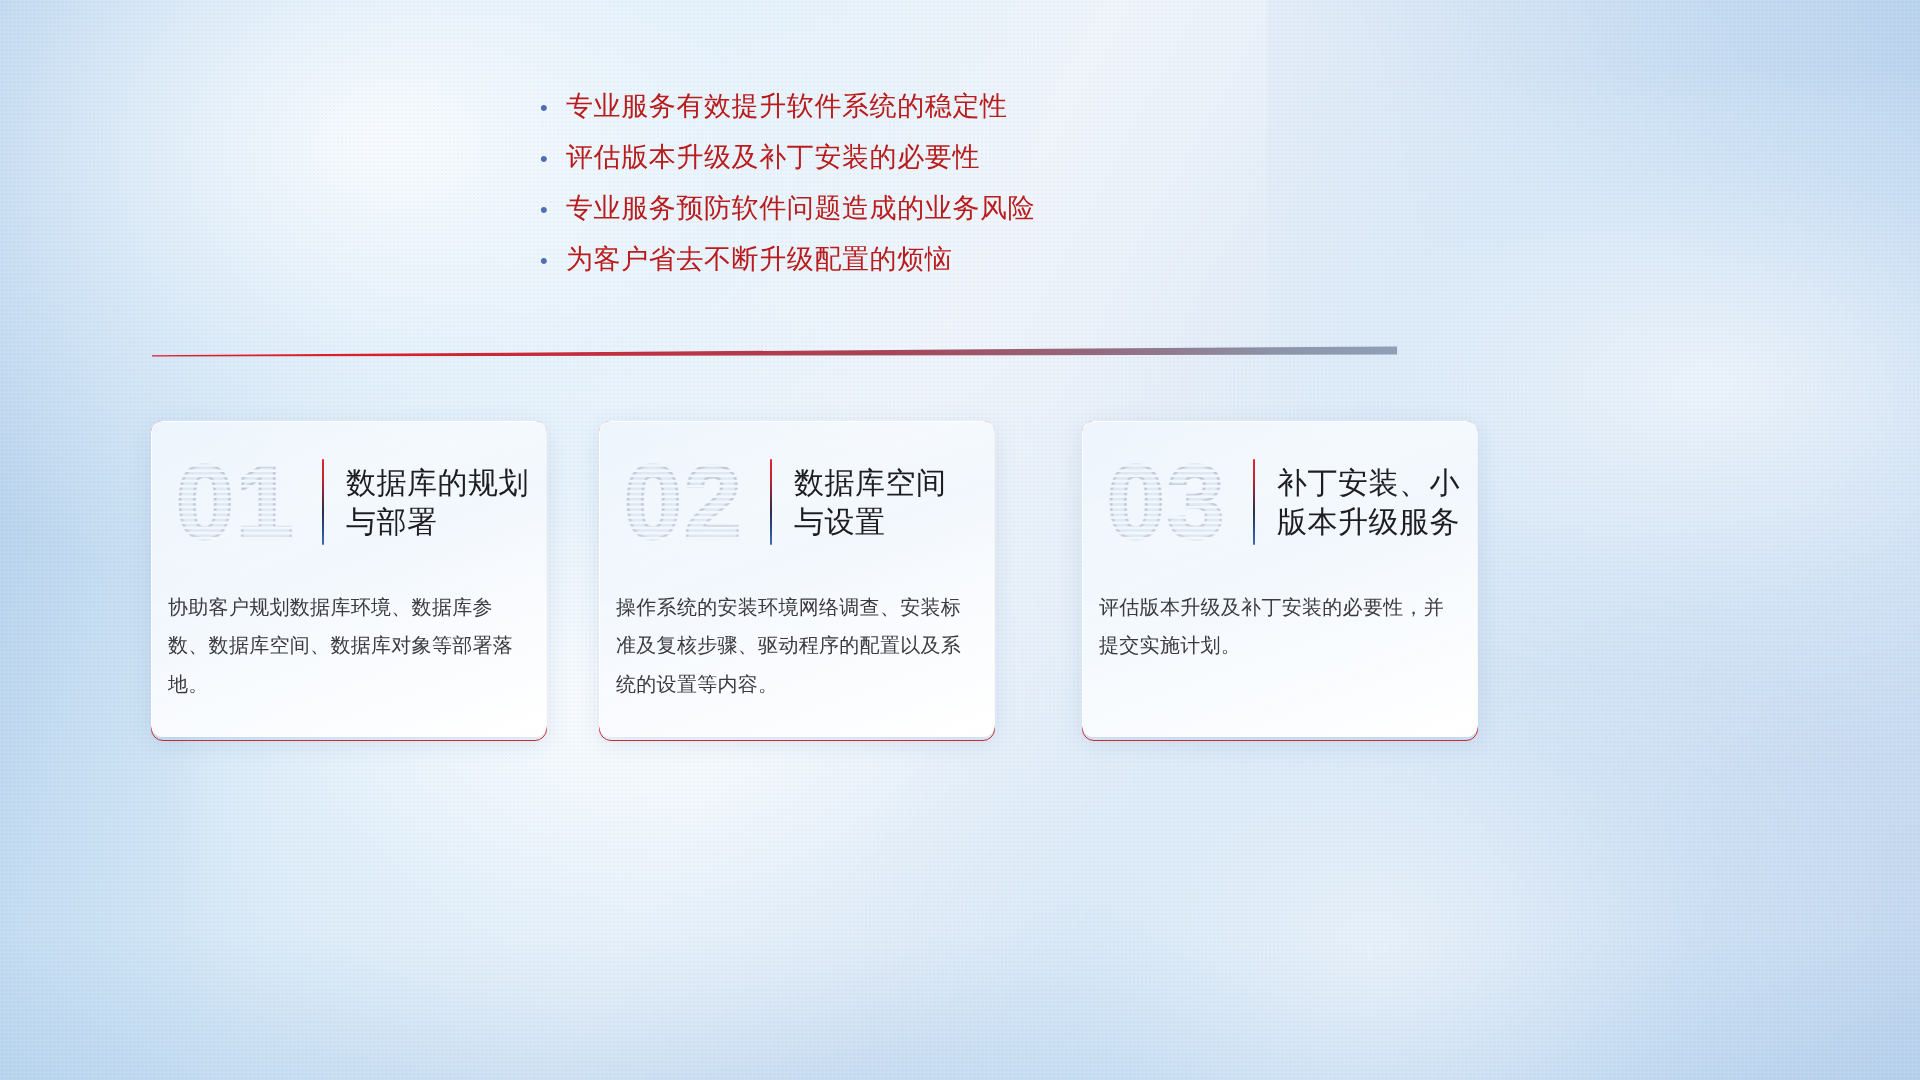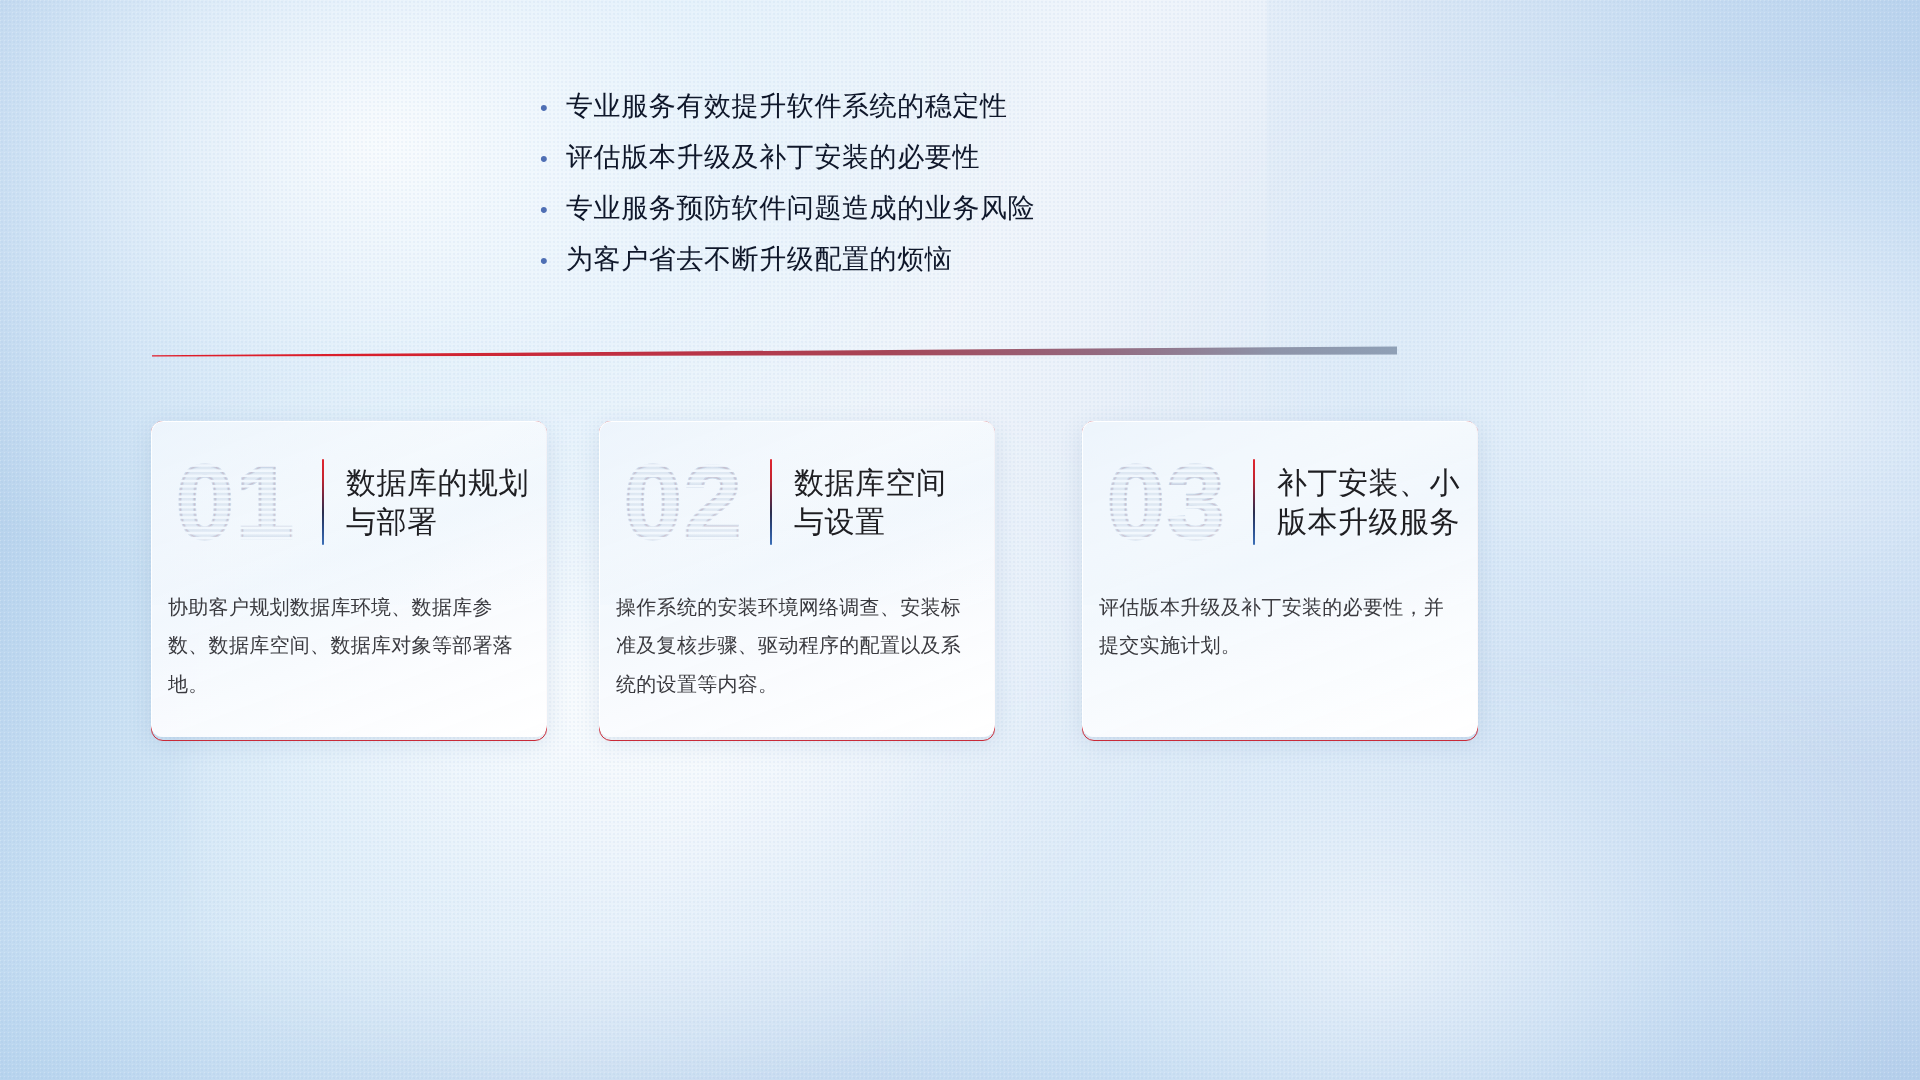--- a/index.html
+++ b/index.html
@@ -130,21 +130,21 @@
     height: 51px;
   }
   .bullet-dot {
     width: 26px;
     flex: 0 0 26px;
     color: #4f6fb4;
     font-size: 22px;
     line-height: 1;
   }
   .bullet-text {
-    color: #0f172a;
+    color: #b91c1c;
     font-size: 27px;
     letter-spacing: 0.6px;
     white-space: nowrap;
     font-weight: 400;
   }
 
   
   #hrule {
     position: absolute;
     left: 152px;

